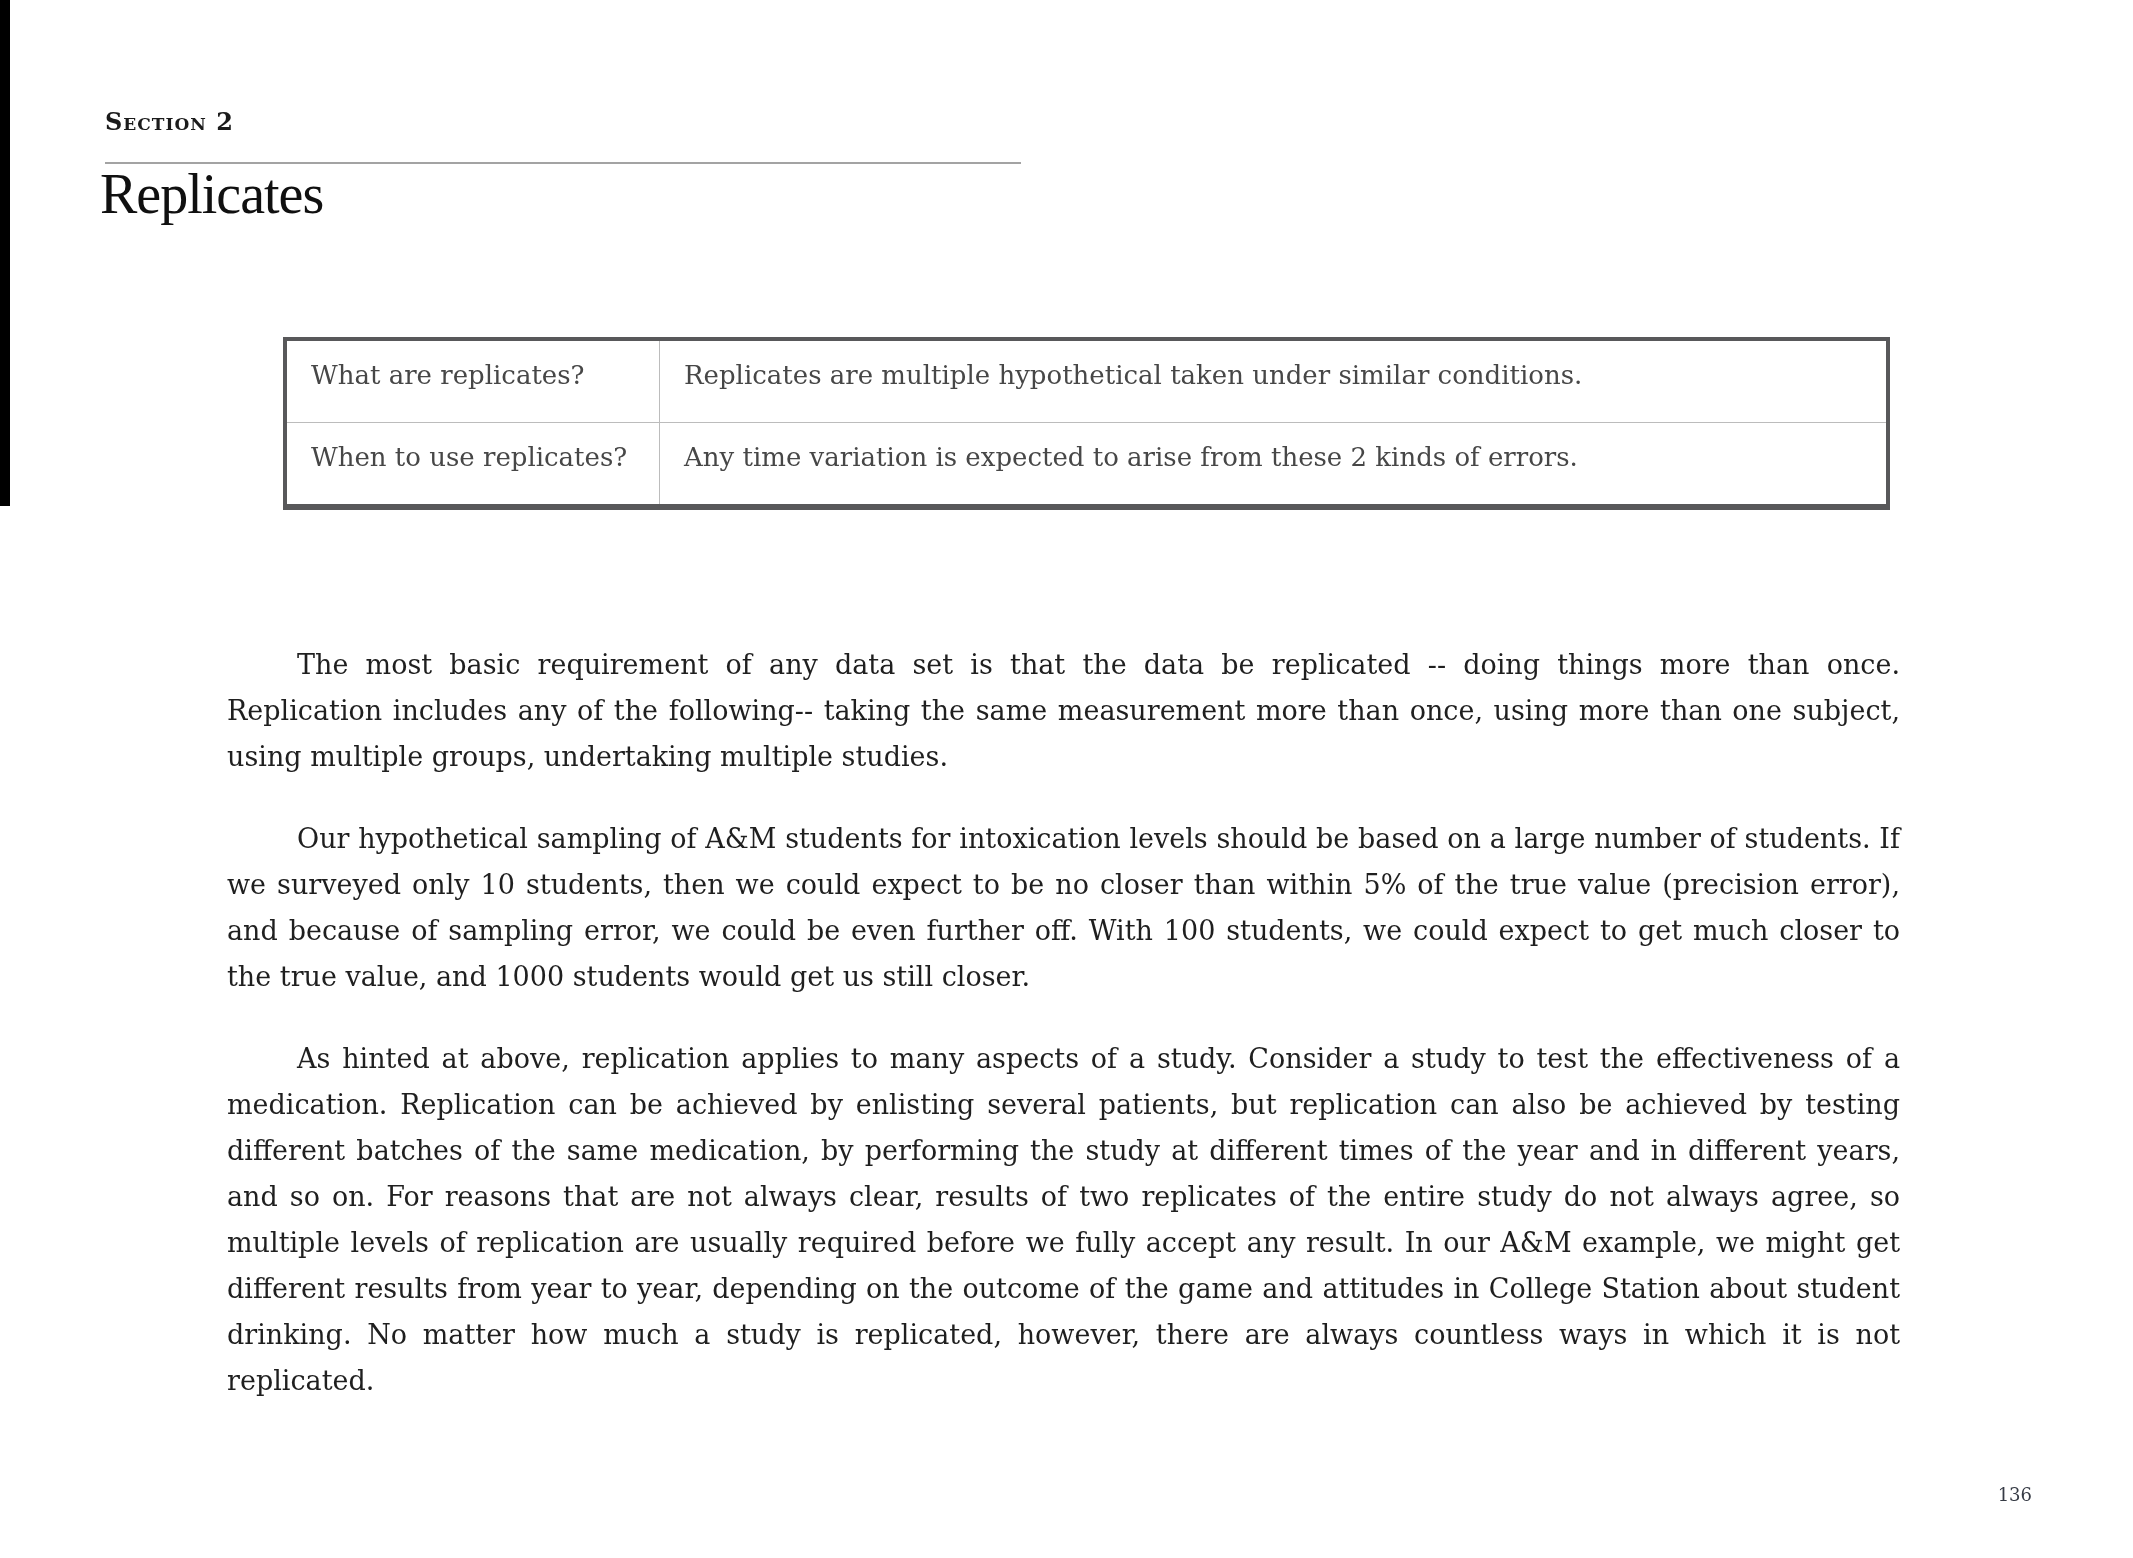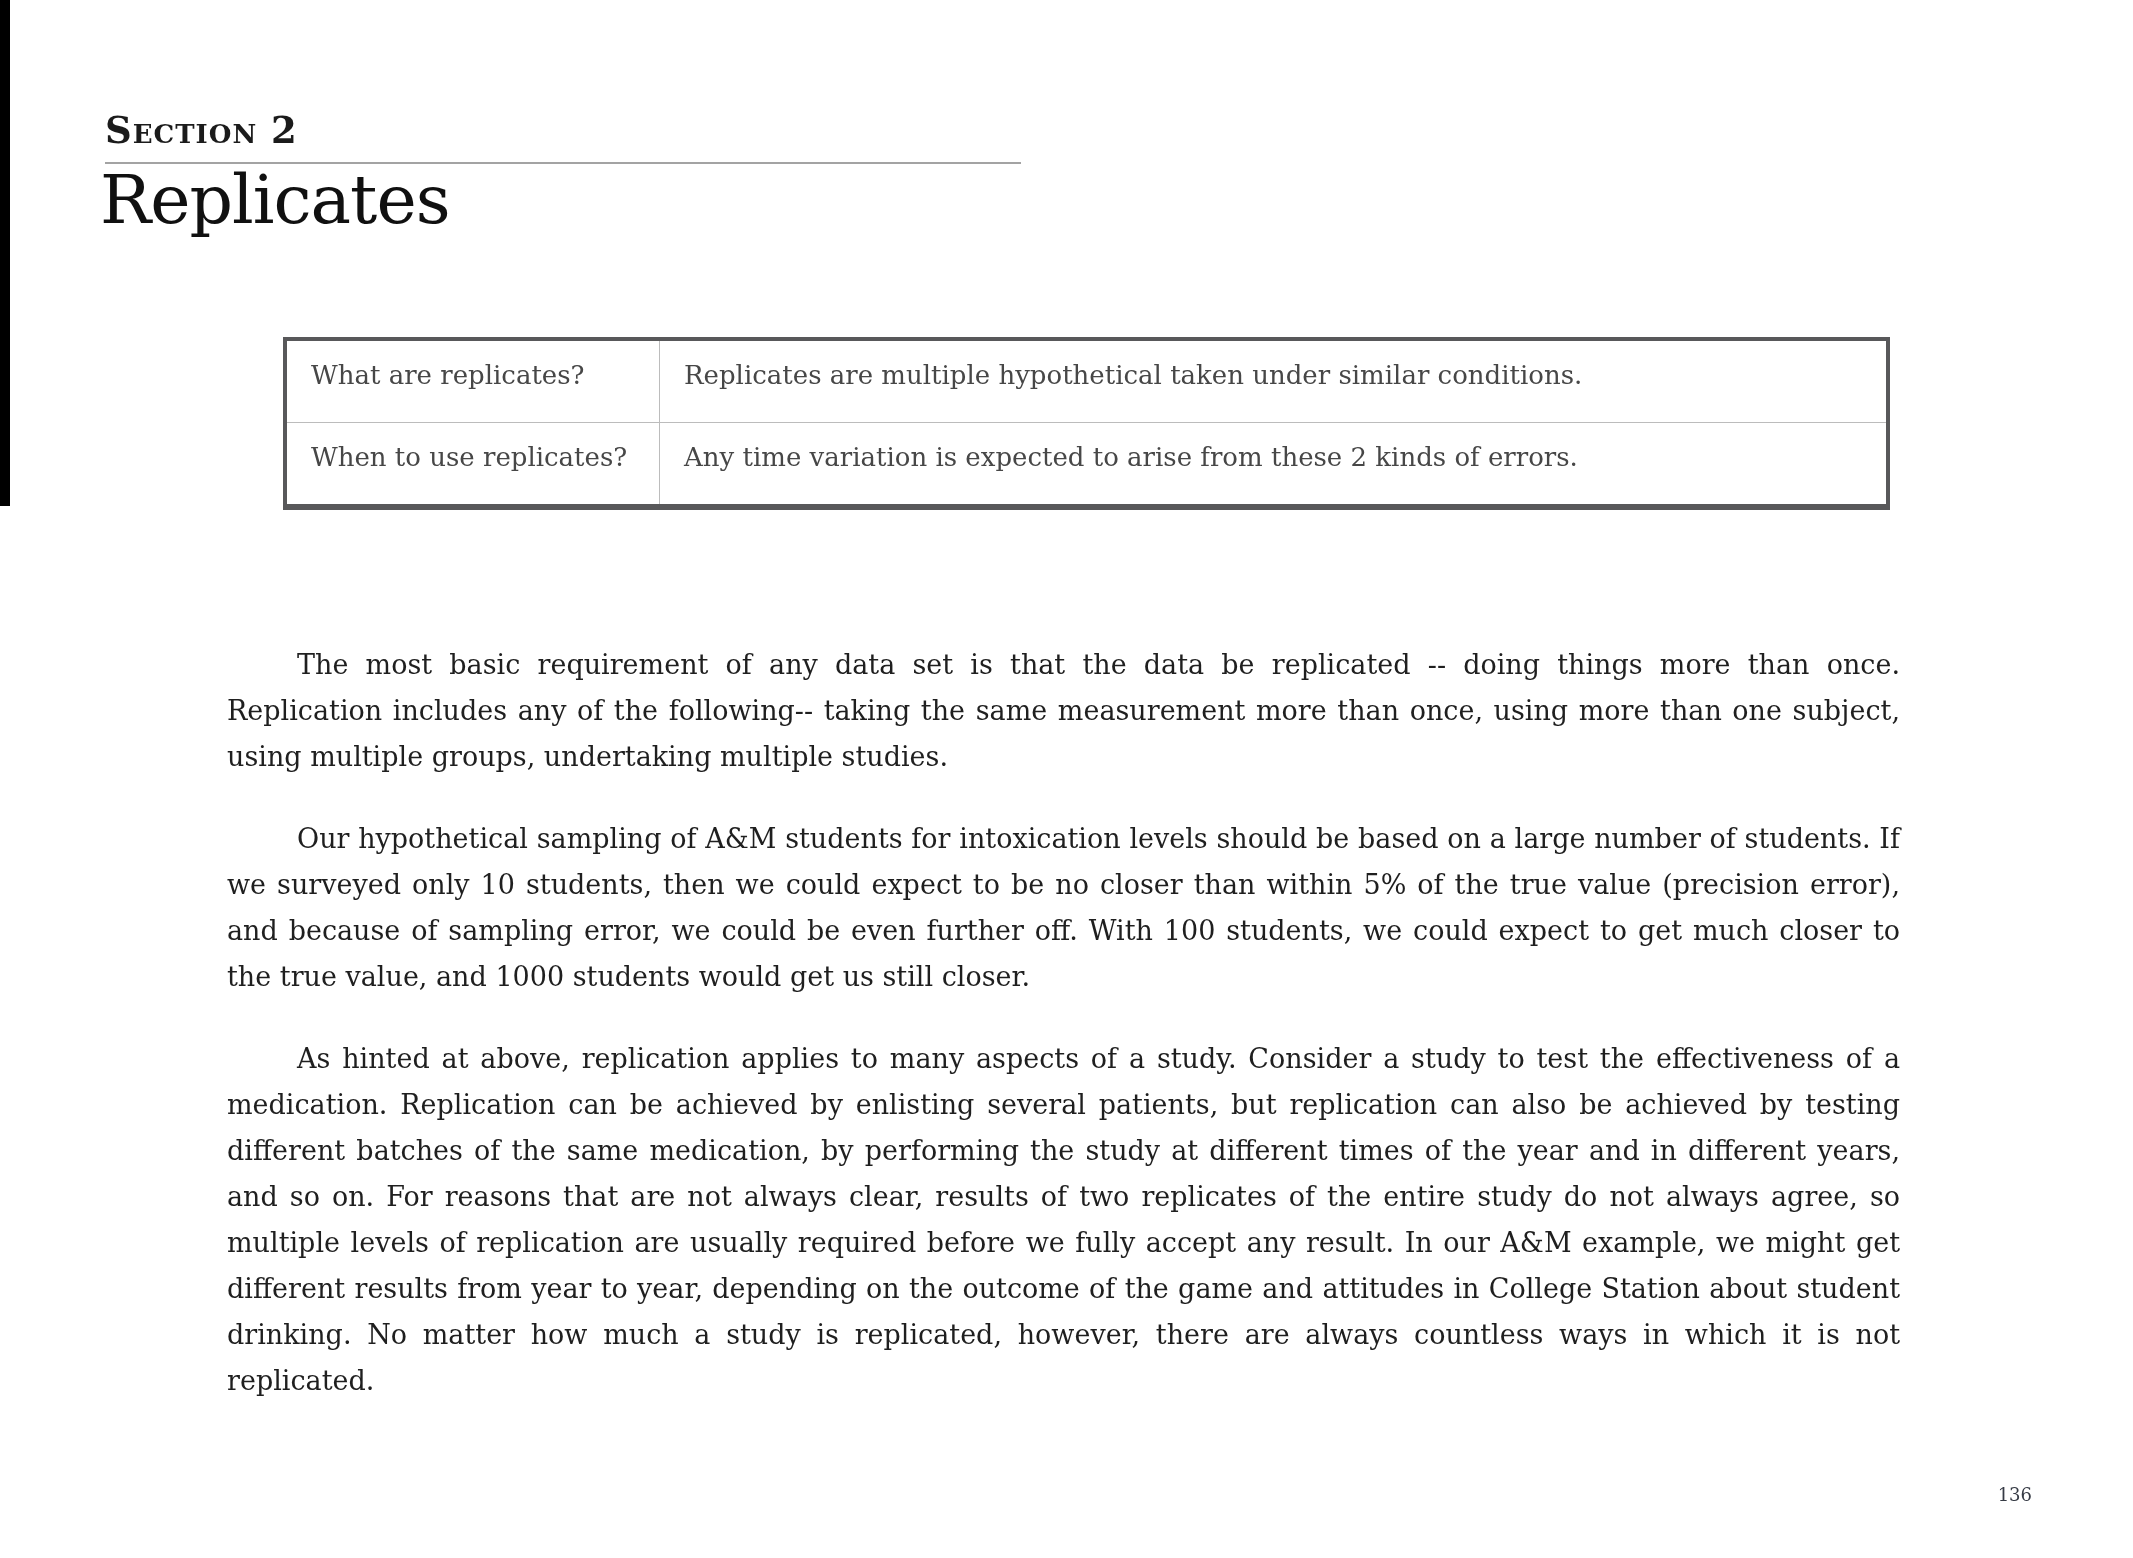--- a/index.html
+++ b/index.html
@@ -16,43 +16,44 @@
   .left-bar {
     position: absolute;
     left: 0; top: 0;
     width: 10px; height: 506px;
     background: var(--left-bar, #000000);
   }
 
   .section-label {
     position: absolute;
     left: 105px; top: 108px;
-    font-size: 37px;
+    font-size: 24px;
     font-weight: 700;
     font-variant: small-caps;
     letter-spacing: 1px;
     color: var(--heading-text, #1b1b1b);
     line-height: 1.2;
   }
 
   .section-rule {
     position: absolute;
     left: 105px; top: 162px;
     width: 916px; height: 0;
     border-top: 2px solid var(--rule, #a3a3a3);
   }
 
   .page-title {
     position: absolute;
     left: 100px; top: 166px;
-    font-size: 68px;
+    font-size: 56px;
     font-weight: 400;
     letter-spacing: -1px;
     color: var(--title-text, #101010);
     line-height: 1.0;
+    font-family: Liberation Serif, serif;
   }
 
   .qa-table {
     position: absolute;
     left: 283px; top: 337px;
     width: 1607px;
     border-collapse: collapse;
     background: #ffffff;
     border: 4px solid var(--table-border, #58585a);
     border-bottom-width: 6px;

